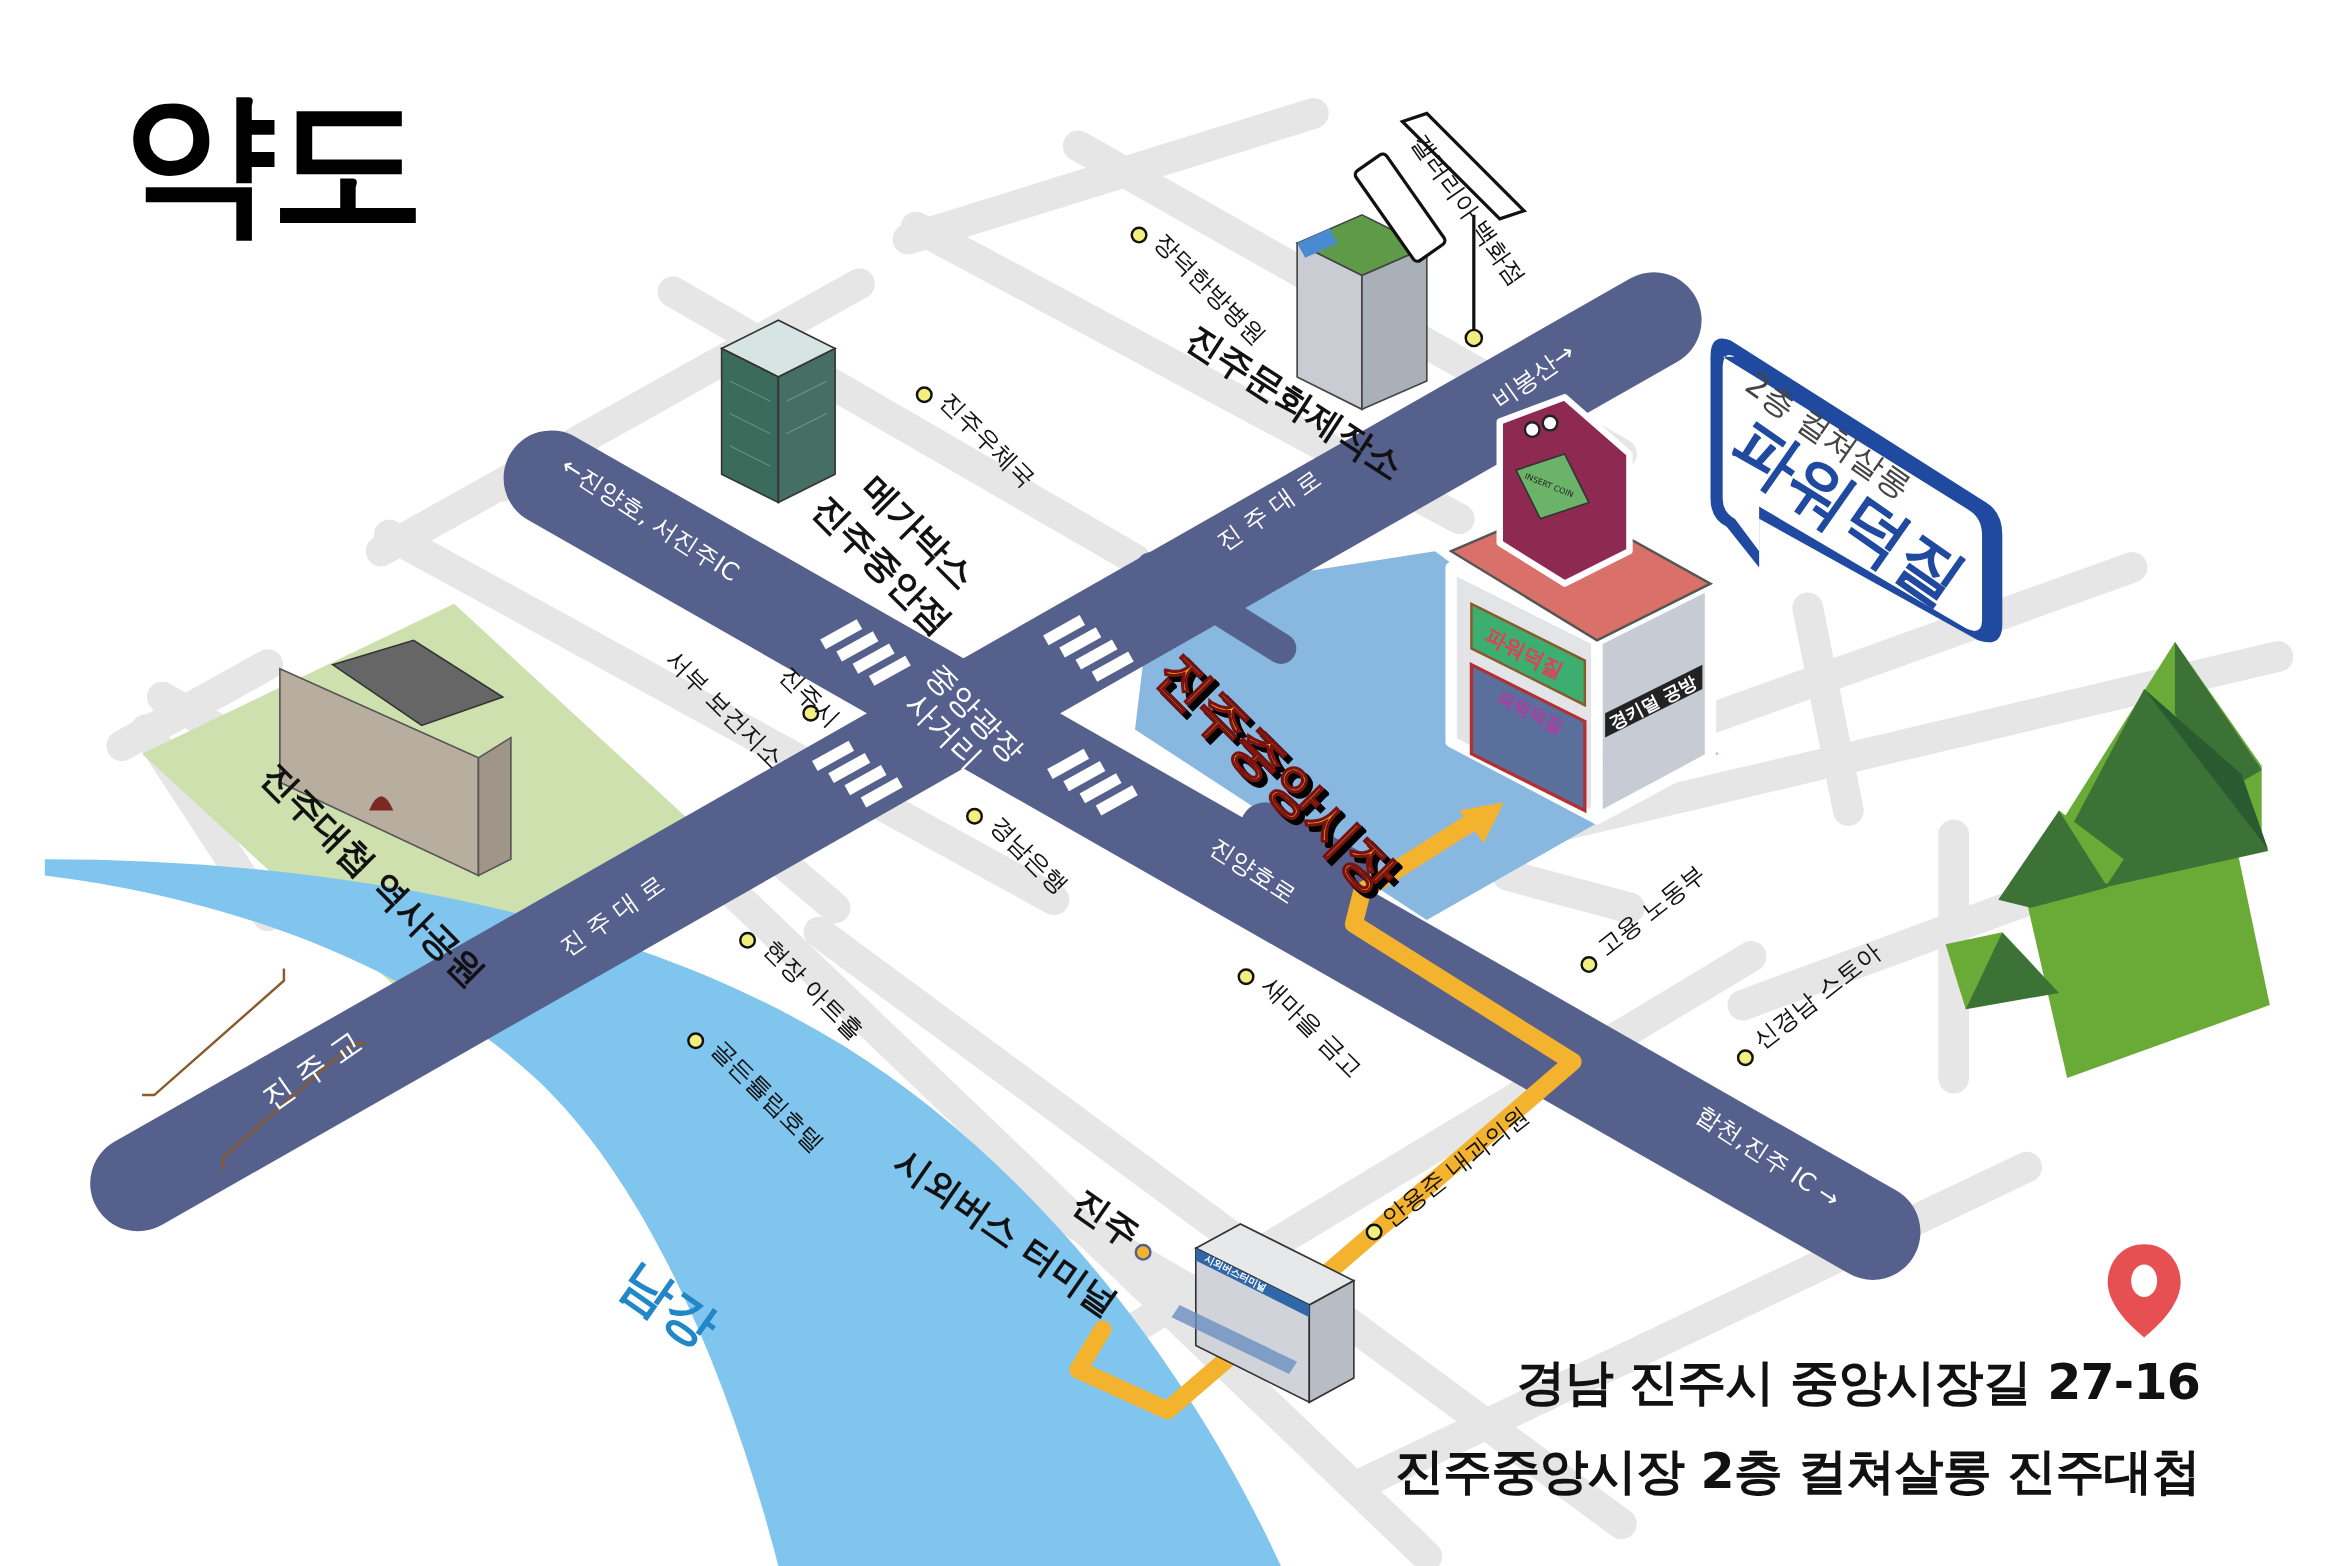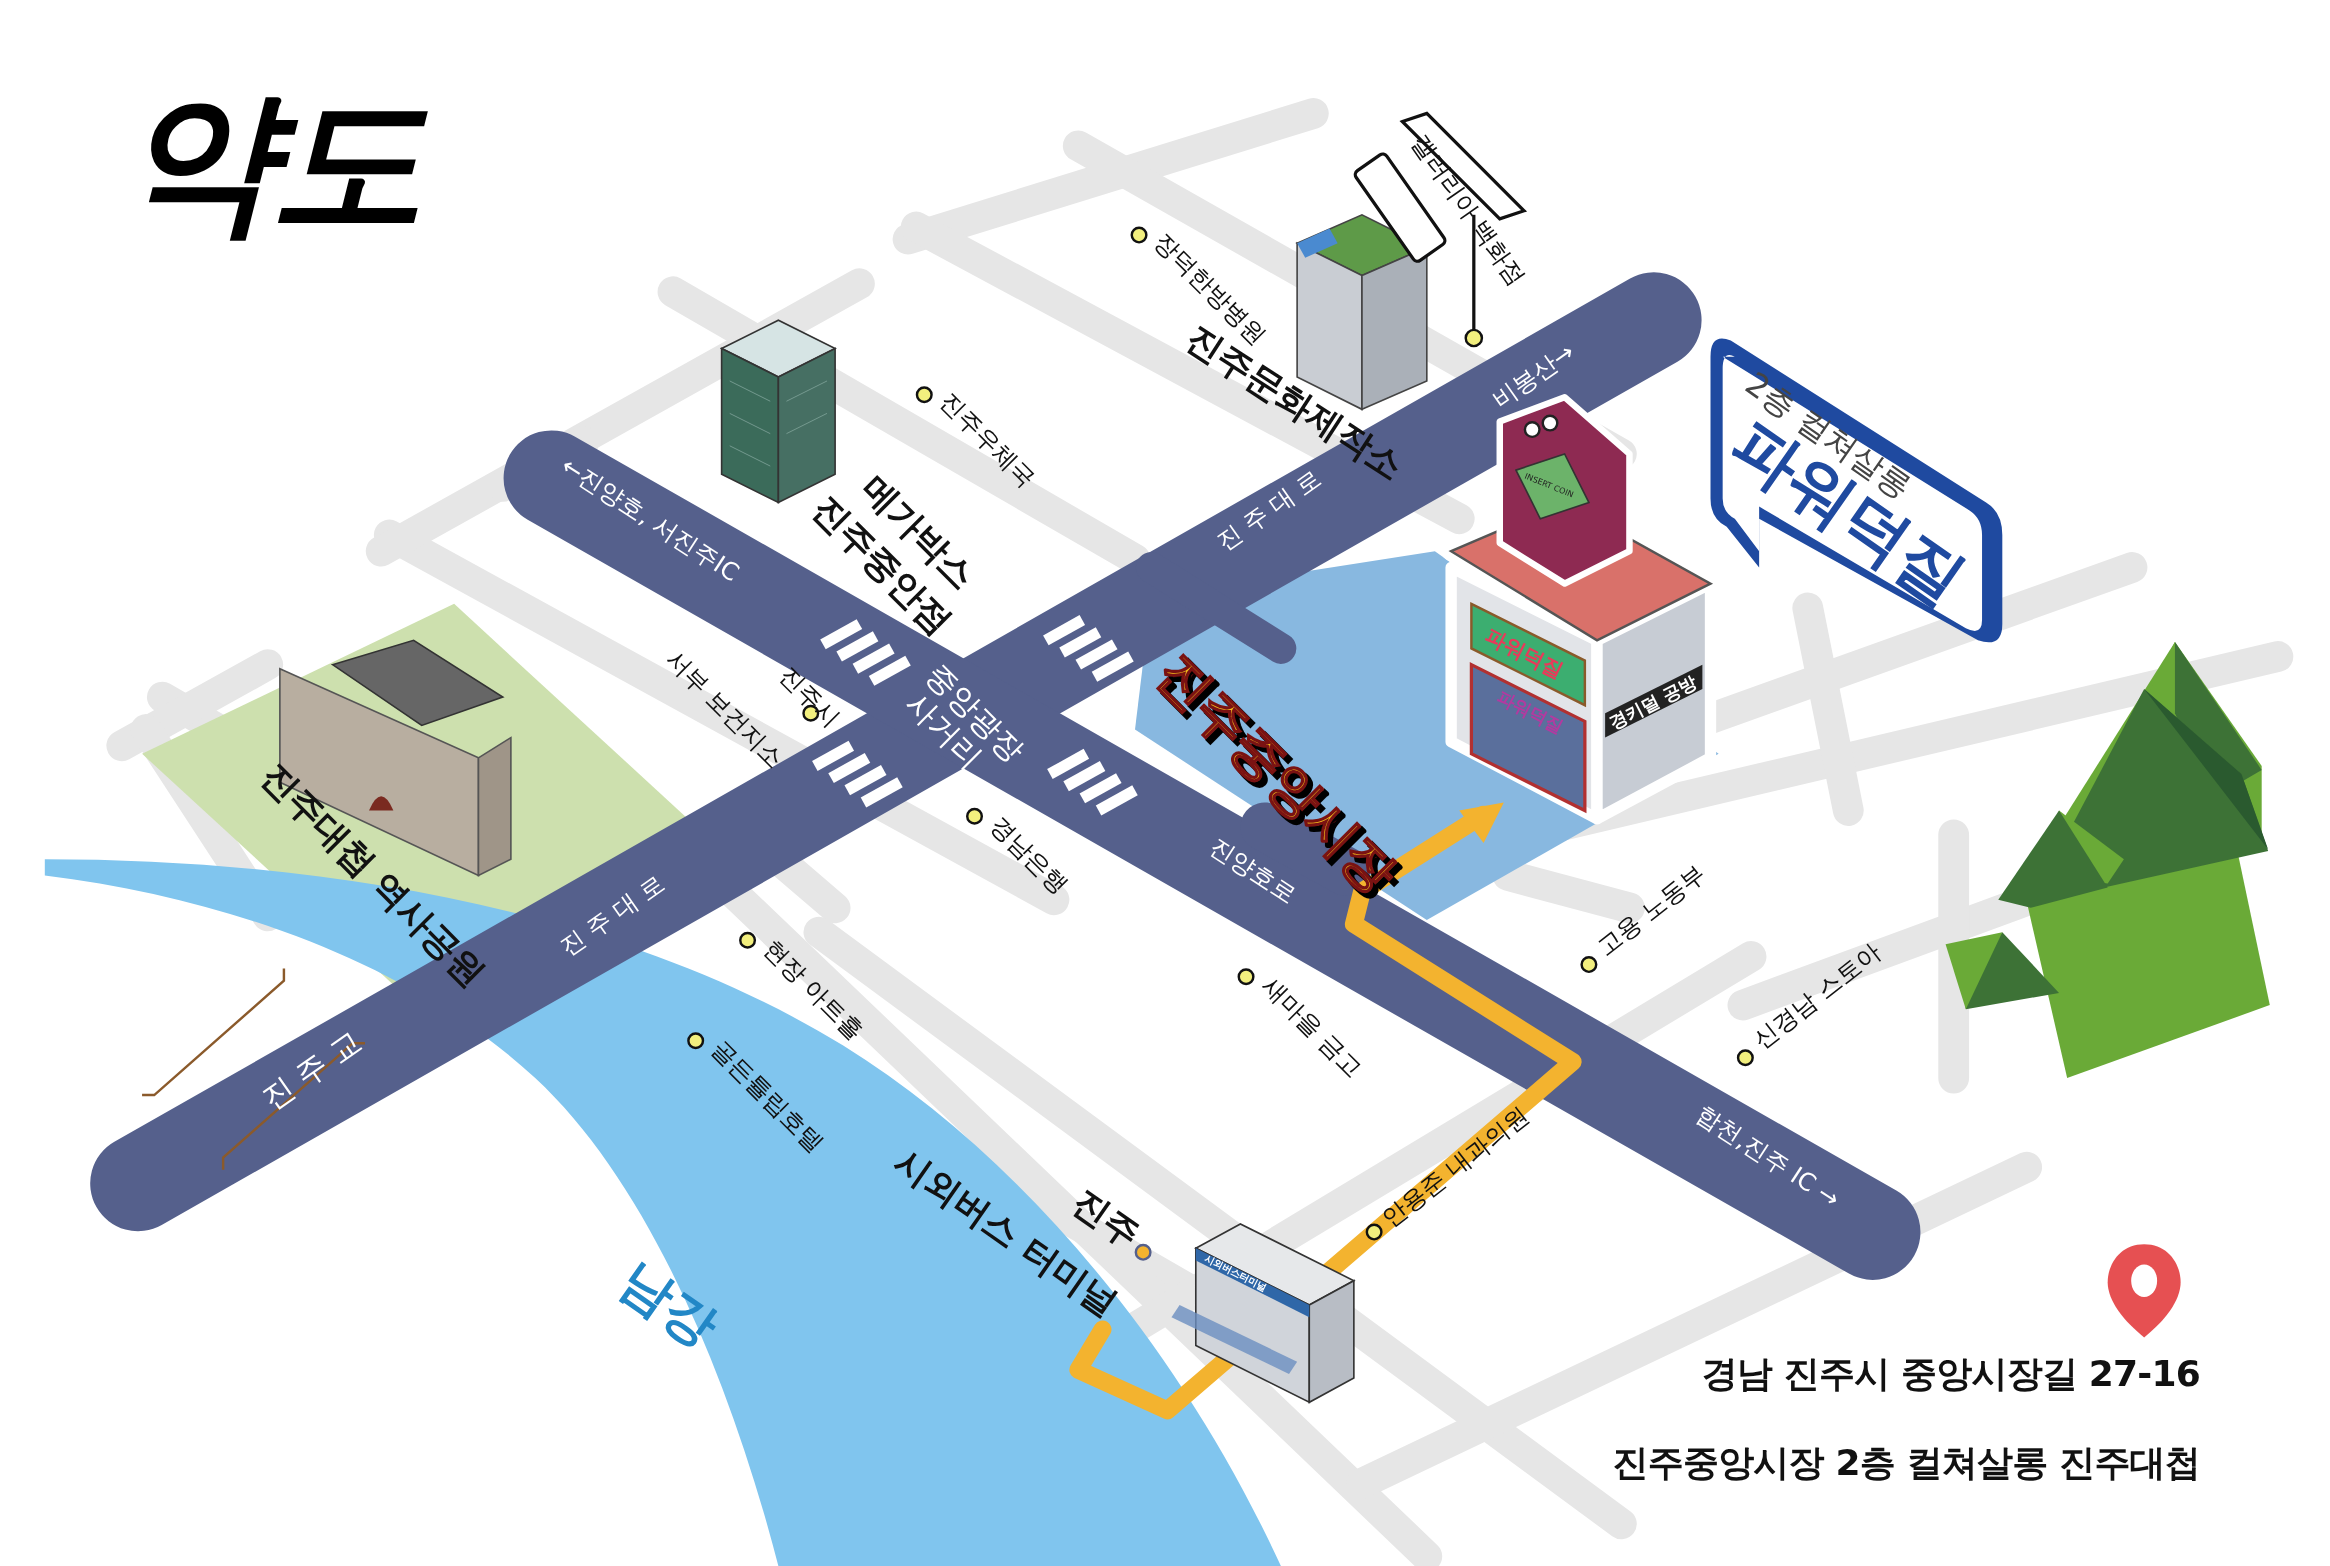--- a/index.html
+++ b/index.html
@@ -1,22 +1,22 @@
 <!DOCTYPE html>
 <html style="font-size:13px"><head>
 <meta charset="utf-8">
 <style>
   html, body { margin:0; padding:0; background:#ffffff; }
   body { width:2330px; height:1566px; position:relative; overflow:hidden;
          font-family:"DejaVu Sans", "Liberation Sans", sans-serif; }
   #map { position:absolute; left:0; top:0; width:2330px; height:1566px; }
   .title { position:absolute; left:122px; top:85px; font-size:154px; font-weight:bold;
-           color:#000; letter-spacing:-4.9px; line-height:1;font-style:italic; }
+           color:#000; letter-spacing:-4.9px; line-height:1; }
   .address { position:absolute; right:130px; text-align:right; color:#111;
-             font-size:36px; font-weight:bold; letter-spacing:-0.8px; }
+             font-size:49px; font-weight:bold; letter-spacing:-0.8px; }
   .addr1 { top:1350px; }
   .addr2 { top:1439px; }
   svg text { font-family:"DejaVu Sans", "Liberation Sans", sans-serif; }
   .poi { font-size:30px; fill:#111; }
   .bold-label { font-size:44px; font-weight:bold; fill:#111; }
   .road-label { font-size:30px; fill:#ffffff; }
   .road-label-big { font-size:38px; fill:#ffffff; }
 </style>
 </head>
 <body>

